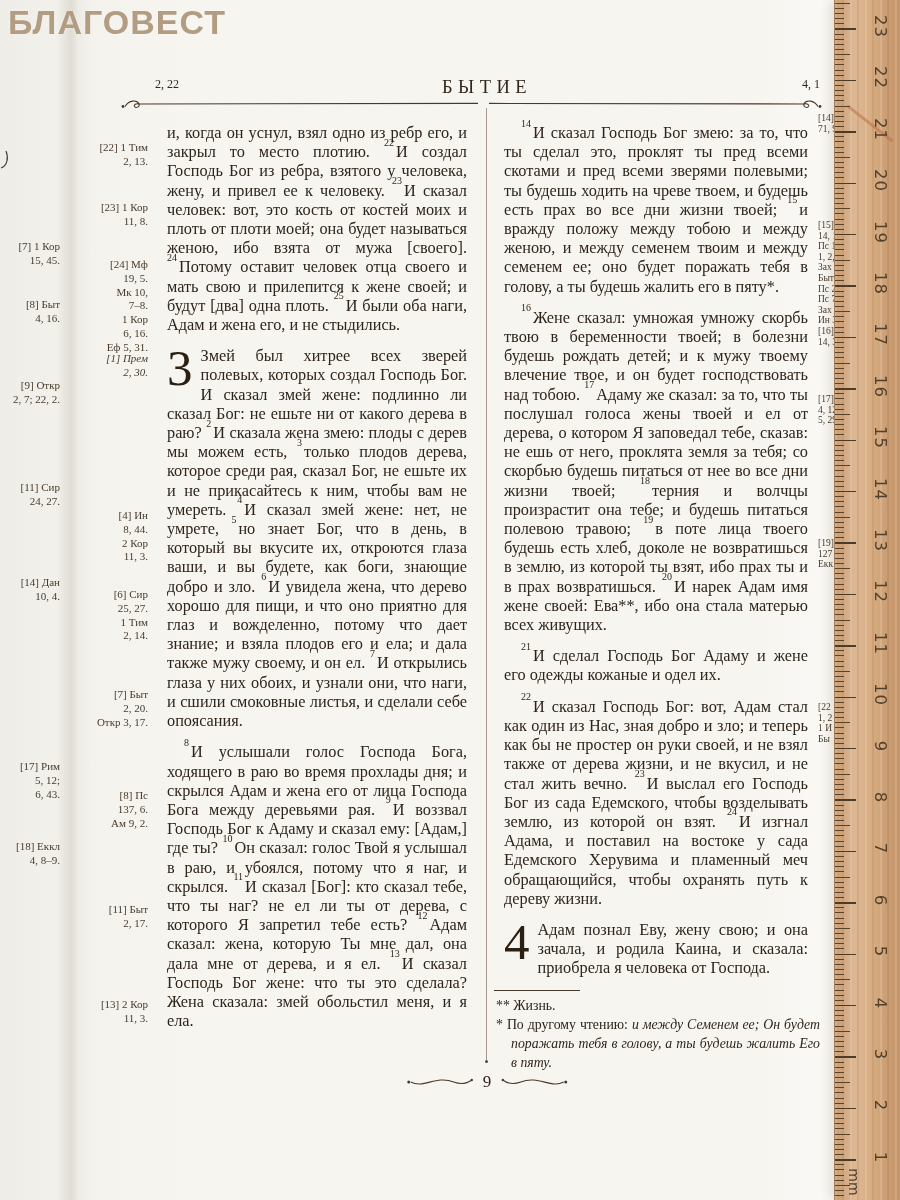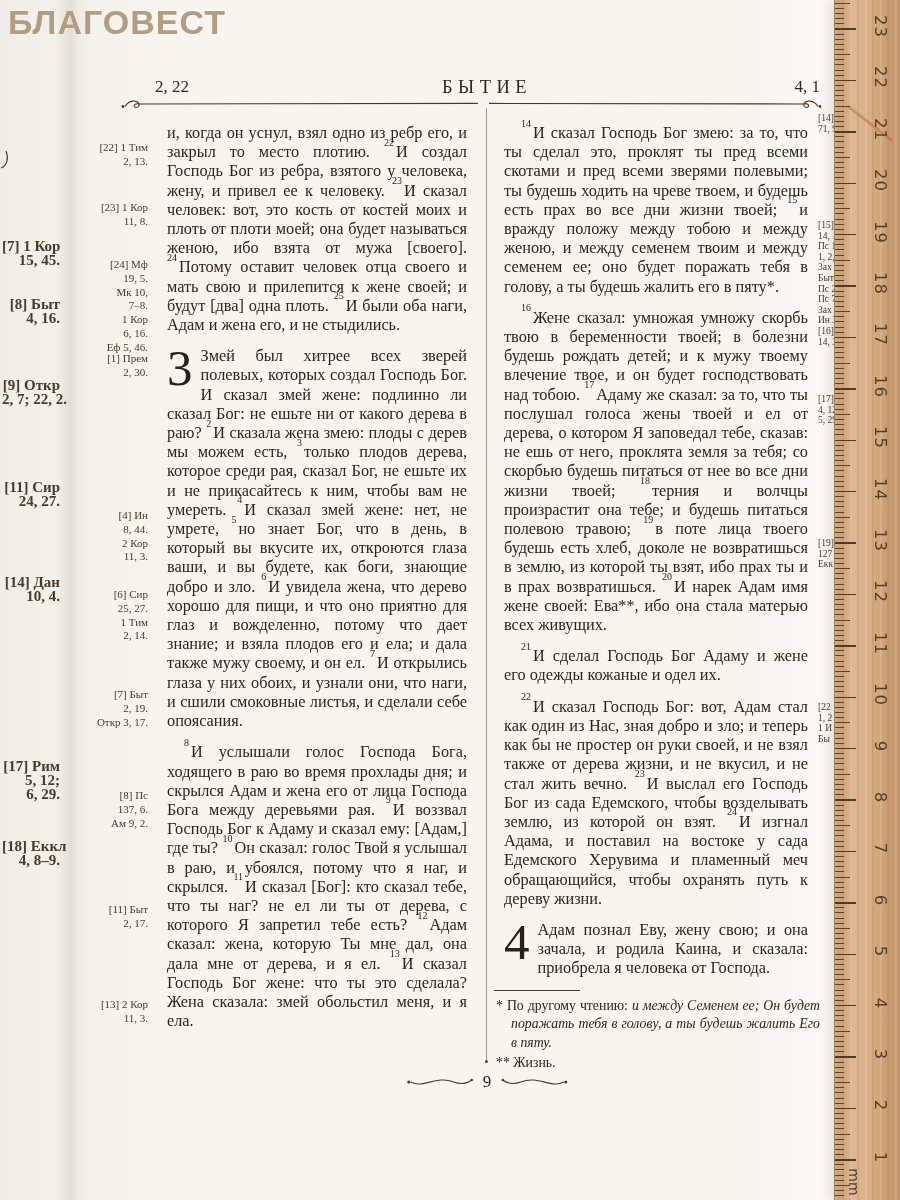--- a/index.html
+++ b/index.html
@@ -14,21 +14,21 @@
     background:linear-gradient(90deg,#efede7 0,#f3f1eb 7%,#f7f5f0 20%,#f7f5f0 84%,#fbf9f5 92%,#f5f2ec 100%);}
   .gutter-shadow{position:absolute;left:56px;top:0;width:36px;height:1200px;
     background:linear-gradient(90deg,rgba(0,0,0,0) 0,rgba(95,83,66,.13) 42%,rgba(95,83,66,.04) 62%,rgba(255,255,255,0) 100%);}
   .facing-curl{position:absolute;left:0;top:150px;}
   
   .watermark{position:absolute;left:8px;top:3px;
     font-family:"Liberation Sans","DejaVu Sans",sans-serif;
     font-weight:700;font-size:34px;letter-spacing:1px;color:#b29c82;
     text-shadow:0 0 2px rgba(255,255,255,.7);}
   
-  .hdr{position:absolute;top:77px;font-size:17px;color:#32271c;}
+  .hdr{position:absolute;top:77px;font-size:12px;color:#32271c;}
   .hdr-left{left:155px;}
   .hdr-center{left:487px;transform:translateX(-50%);font-size:18.5px;letter-spacing:5.5px;}
   .hdr-right{right:80px;}
   .hdr-rule{position:absolute;top:98px;height:12px;}
   .hdr-rule svg{display:block;}
   .hdr-rule-left{left:120px;}
   .hdr-rule-right{left:487px;}
   
   .col{position:absolute;top:111px;text-align:justify;hyphens:auto;}
   .col-left{left:155px;width:324px;}
@@ -46,21 +46,21 @@
   .footnote em{font-style:italic;}
   
   .page-number-row{position:absolute;top:1072px;left:487px;transform:translateX(-50%);
     display:flex;align-items:center;gap:9px;}
   .page-number{font-size:17px;color:#2e241a;}
   
   .margin-col{position:absolute;top:0;height:1200px;color:#483b2b;}
   .margin-col .ref-block{position:absolute;width:100%;}
   .margin-col .ref-line{white-space:nowrap;}
   .refs-inner{left:84px;width:64px;text-align:right;font-size:11px;line-height:13.8px;}
-  .refs-outer{left:2px;width:58px;text-align:right;font-size:15px;line-height:13.8px;font-weight:bold;}
+  .refs-outer{left:2px;width:58px;text-align:right;font-size:11px;line-height:13.8px;}
   .refs-right{left:818px;width:46px;text-align:left;font-size:9.5px;line-height:10.6px;}
   
   .ruler{position:absolute;left:834px;top:0;width:66px;height:1200px;
     border-left:1px solid #a87f58;
     background:linear-gradient(90deg,#c99d72 0,#ddb794 30%,#d8ad82 55%,#cb9d72 80%,#c3946a 100%);
     box-shadow:-6px 0 9px rgba(60,45,30,.10);}
   .wood-grain{position:absolute;inset:0;
     background:repeating-linear-gradient(90deg,rgba(255,255,255,.14) 0 2px,rgba(255,255,255,0) 2px 7px,rgba(110,64,34,.10) 7px 9px,rgba(255,255,255,0) 9px 15px);}
   .grain-streak{position:absolute;left:6px;top:122px;width:58px;height:3px;background:#b4633c;
     opacity:.45;transform:rotate(38deg);border-radius:2px;}
@@ -118,62 +118,62 @@
 <div class="col col-right">
   <div>
       <p class="bible-para indent"><sup class="verse-num">14</sup>И сказал Господь Бог змею: за то, что ты сделал это, проклят ты пред всеми скотами и пред всеми зверями полевыми; ты будешь ходить на чреве твоем, и будешь есть прах во все дни жизни твоей; <sup class="verse-num">15</sup>и вражду положу между тобою и между женою, и между семенем твоим и между семенем ее; оно будет поражать тебя в голову, а ты будешь жалить его в пяту*.</p>
       <p class="bible-para indent"><sup class="verse-num">16</sup>Жене сказал: умножая умножу скорбь твою в беременности твоей; в болезни будешь рождать детей; и к мужу твоему влечение твое, и он будет господствовать над тобою. <sup class="verse-num">17</sup>Адаму же сказал: за то, что ты послушал голоса жены твоей и ел от дерева, о котором Я заповедал тебе, сказав: не ешь от него, проклята земля за тебя; со скорбью будешь питаться от нее во все дни жизни твоей; <sup class="verse-num">18</sup>терния и волчцы произрастит она тебе; и будешь питаться полевою травою; <sup class="verse-num">19</sup>в поте лица твоего будешь есть хлеб, доколе не возвратишься в землю, из которой ты взят, ибо прах ты и в прах возвратишься. <sup class="verse-num">20</sup>И нарек Адам имя жене своей: Ева**, ибо она стала матерью всех живущих.</p>
       <p class="bible-para indent"><sup class="verse-num">21</sup>И сделал Господь Бог Адаму и жене его одежды кожаные и одел их.</p>
       <p class="bible-para indent"><sup class="verse-num">22</sup>И сказал Господь Бог: вот, Адам стал как один из Нас, зная добро и зло; и теперь как бы не простер он руки своей, и не взял также от дерева жизни, и не вкусил, и не стал жить вечно. <sup class="verse-num">23</sup>И выслал его Господь Бог из сада Едемского, чтобы возделывать землю, из которой он взят. <sup class="verse-num">24</sup>И изгнал Адама, и поставил на востоке у сада Едемского Херувима и пламенный меч обращающийся, чтобы охранять путь к дереву жизни.</p>
       <p class="bible-para"><span class="dropcap">4</span>Адам познал Еву, жену свою; и она зачала, и родила Каина, и сказала: приобрела я человека от Господа.</p>
     </div>
   <hr class="footnote-rule">
   <div>
+      <div class="footnote"><span>** </span>Жизнь.</div>
       <div class="footnote"><span>* </span>По другому чтению: <em>и между Семенем ее; Он будет поражать тебя в голову, а ты будешь жалить Его в пяту.</em></div>
-      <div class="footnote"><span>** </span>Жизнь.</div>
     </div>
 </div>
 
 <div class="margin-col refs-inner">
     <div class="ref-block" style="top: 141px;">
       <div class="ref-line">[22] 1 Тим</div>
       <div class="ref-line">2, 13.</div>
     </div>
     <div class="ref-block" style="top: 201px;">
       <div class="ref-line">[23] 1 Кор</div>
       <div class="ref-line">11, 8.</div>
     </div>
     <div class="ref-block" style="top: 258px;">
       <div class="ref-line">[24] Мф</div>
       <div class="ref-line">19, 5.</div>
       <div class="ref-line">Мк 10,</div>
       <div class="ref-line">7–8.</div>
       <div class="ref-line">1 Кор</div>
       <div class="ref-line">6, 16.</div>
-      <div class="ref-line">Еф 5, 46.</div>
-    </div>
-    <div class="ref-block" style="top: 352px;">
+      <div class="ref-line">Еф 5, 31.</div>
+    </div>
+    <div class="ref-block" style="top: 352px; font-style: italic;">
       <div class="ref-line">[1] Прем</div>
       <div class="ref-line">2, 30.</div>
     </div>
     <div class="ref-block" style="top: 509px;">
       <div class="ref-line">[4] Ин</div>
       <div class="ref-line">8, 44.</div>
       <div class="ref-line">2 Кор</div>
       <div class="ref-line">11, 3.</div>
     </div>
     <div class="ref-block" style="top: 588px;">
       <div class="ref-line">[6] Сир</div>
       <div class="ref-line">25, 27.</div>
       <div class="ref-line">1 Тим</div>
       <div class="ref-line">2, 14.</div>
     </div>
     <div class="ref-block" style="top: 688px;">
       <div class="ref-line">[7] Быт</div>
-      <div class="ref-line">2, 19.</div>
+      <div class="ref-line">2, 20.</div>
       <div class="ref-line">Откр 3, 17.</div>
     </div>
     <div class="ref-block" style="top: 763px; margin-top: 26px;">
       <div class="ref-line">[8] Пс</div>
       <div class="ref-line">137, 6.</div>
       <div class="ref-line">Ам 9, 2.</div>
     </div>
     <div class="ref-block" style="top: 903px;">
       <div class="ref-line">[11] Быт</div>
       <div class="ref-line">2, 17.</div>
@@ -200,21 +200,21 @@
       <div class="ref-line">[11] Сир</div>
       <div class="ref-line">24, 27.</div>
     </div>
     <div class="ref-block" style="top: 576px;">
       <div class="ref-line">[14] Дан</div>
       <div class="ref-line">10, 4.</div>
     </div>
     <div class="ref-block" style="top: 760px;">
       <div class="ref-line">[17] Рим</div>
       <div class="ref-line">5, 12;</div>
-      <div class="ref-line">6, 29.</div>
+      <div class="ref-line">6, 43.</div>
     </div>
     <div class="ref-block" style="top: 840px;">
       <div class="ref-line">[18] Еккл</div>
       <div class="ref-line">4, 8–9.</div>
     </div>
   </div>
 <div class="margin-col refs-right">
     <div class="ref-block" style="top: 113px;">
       <div class="ref-line">[14] П</div>
       <div class="ref-line">71, 9</div>

